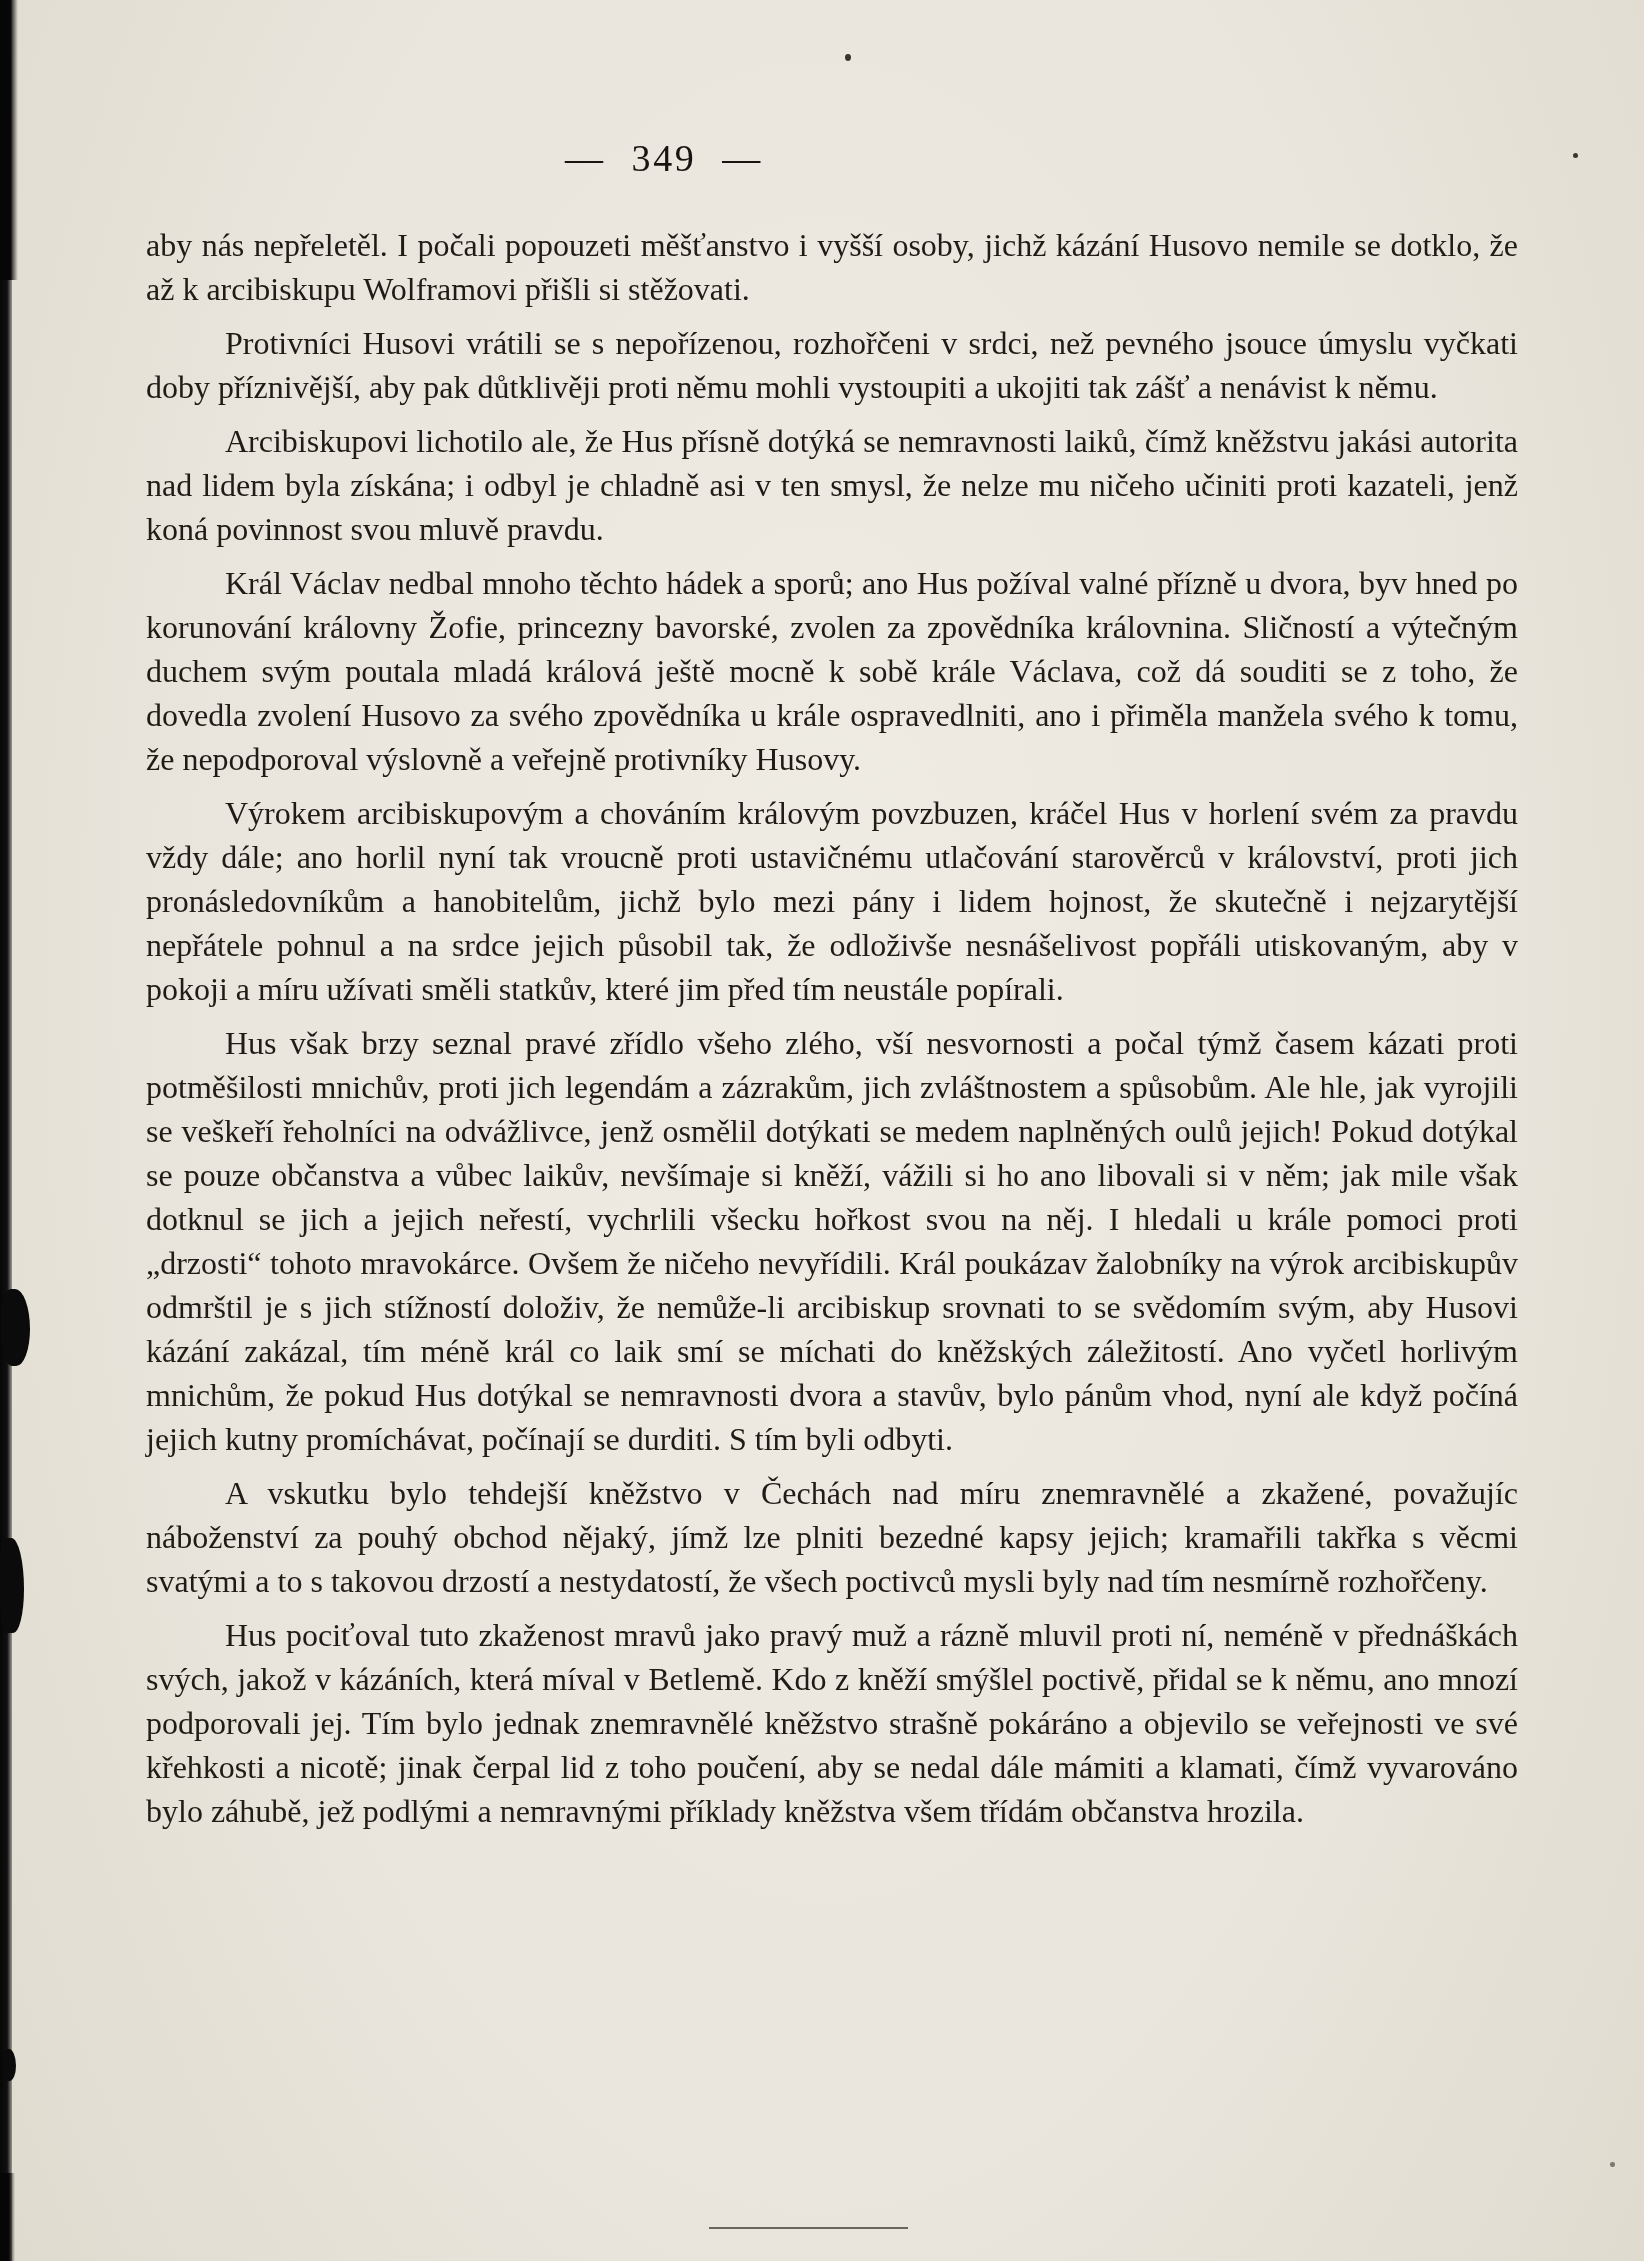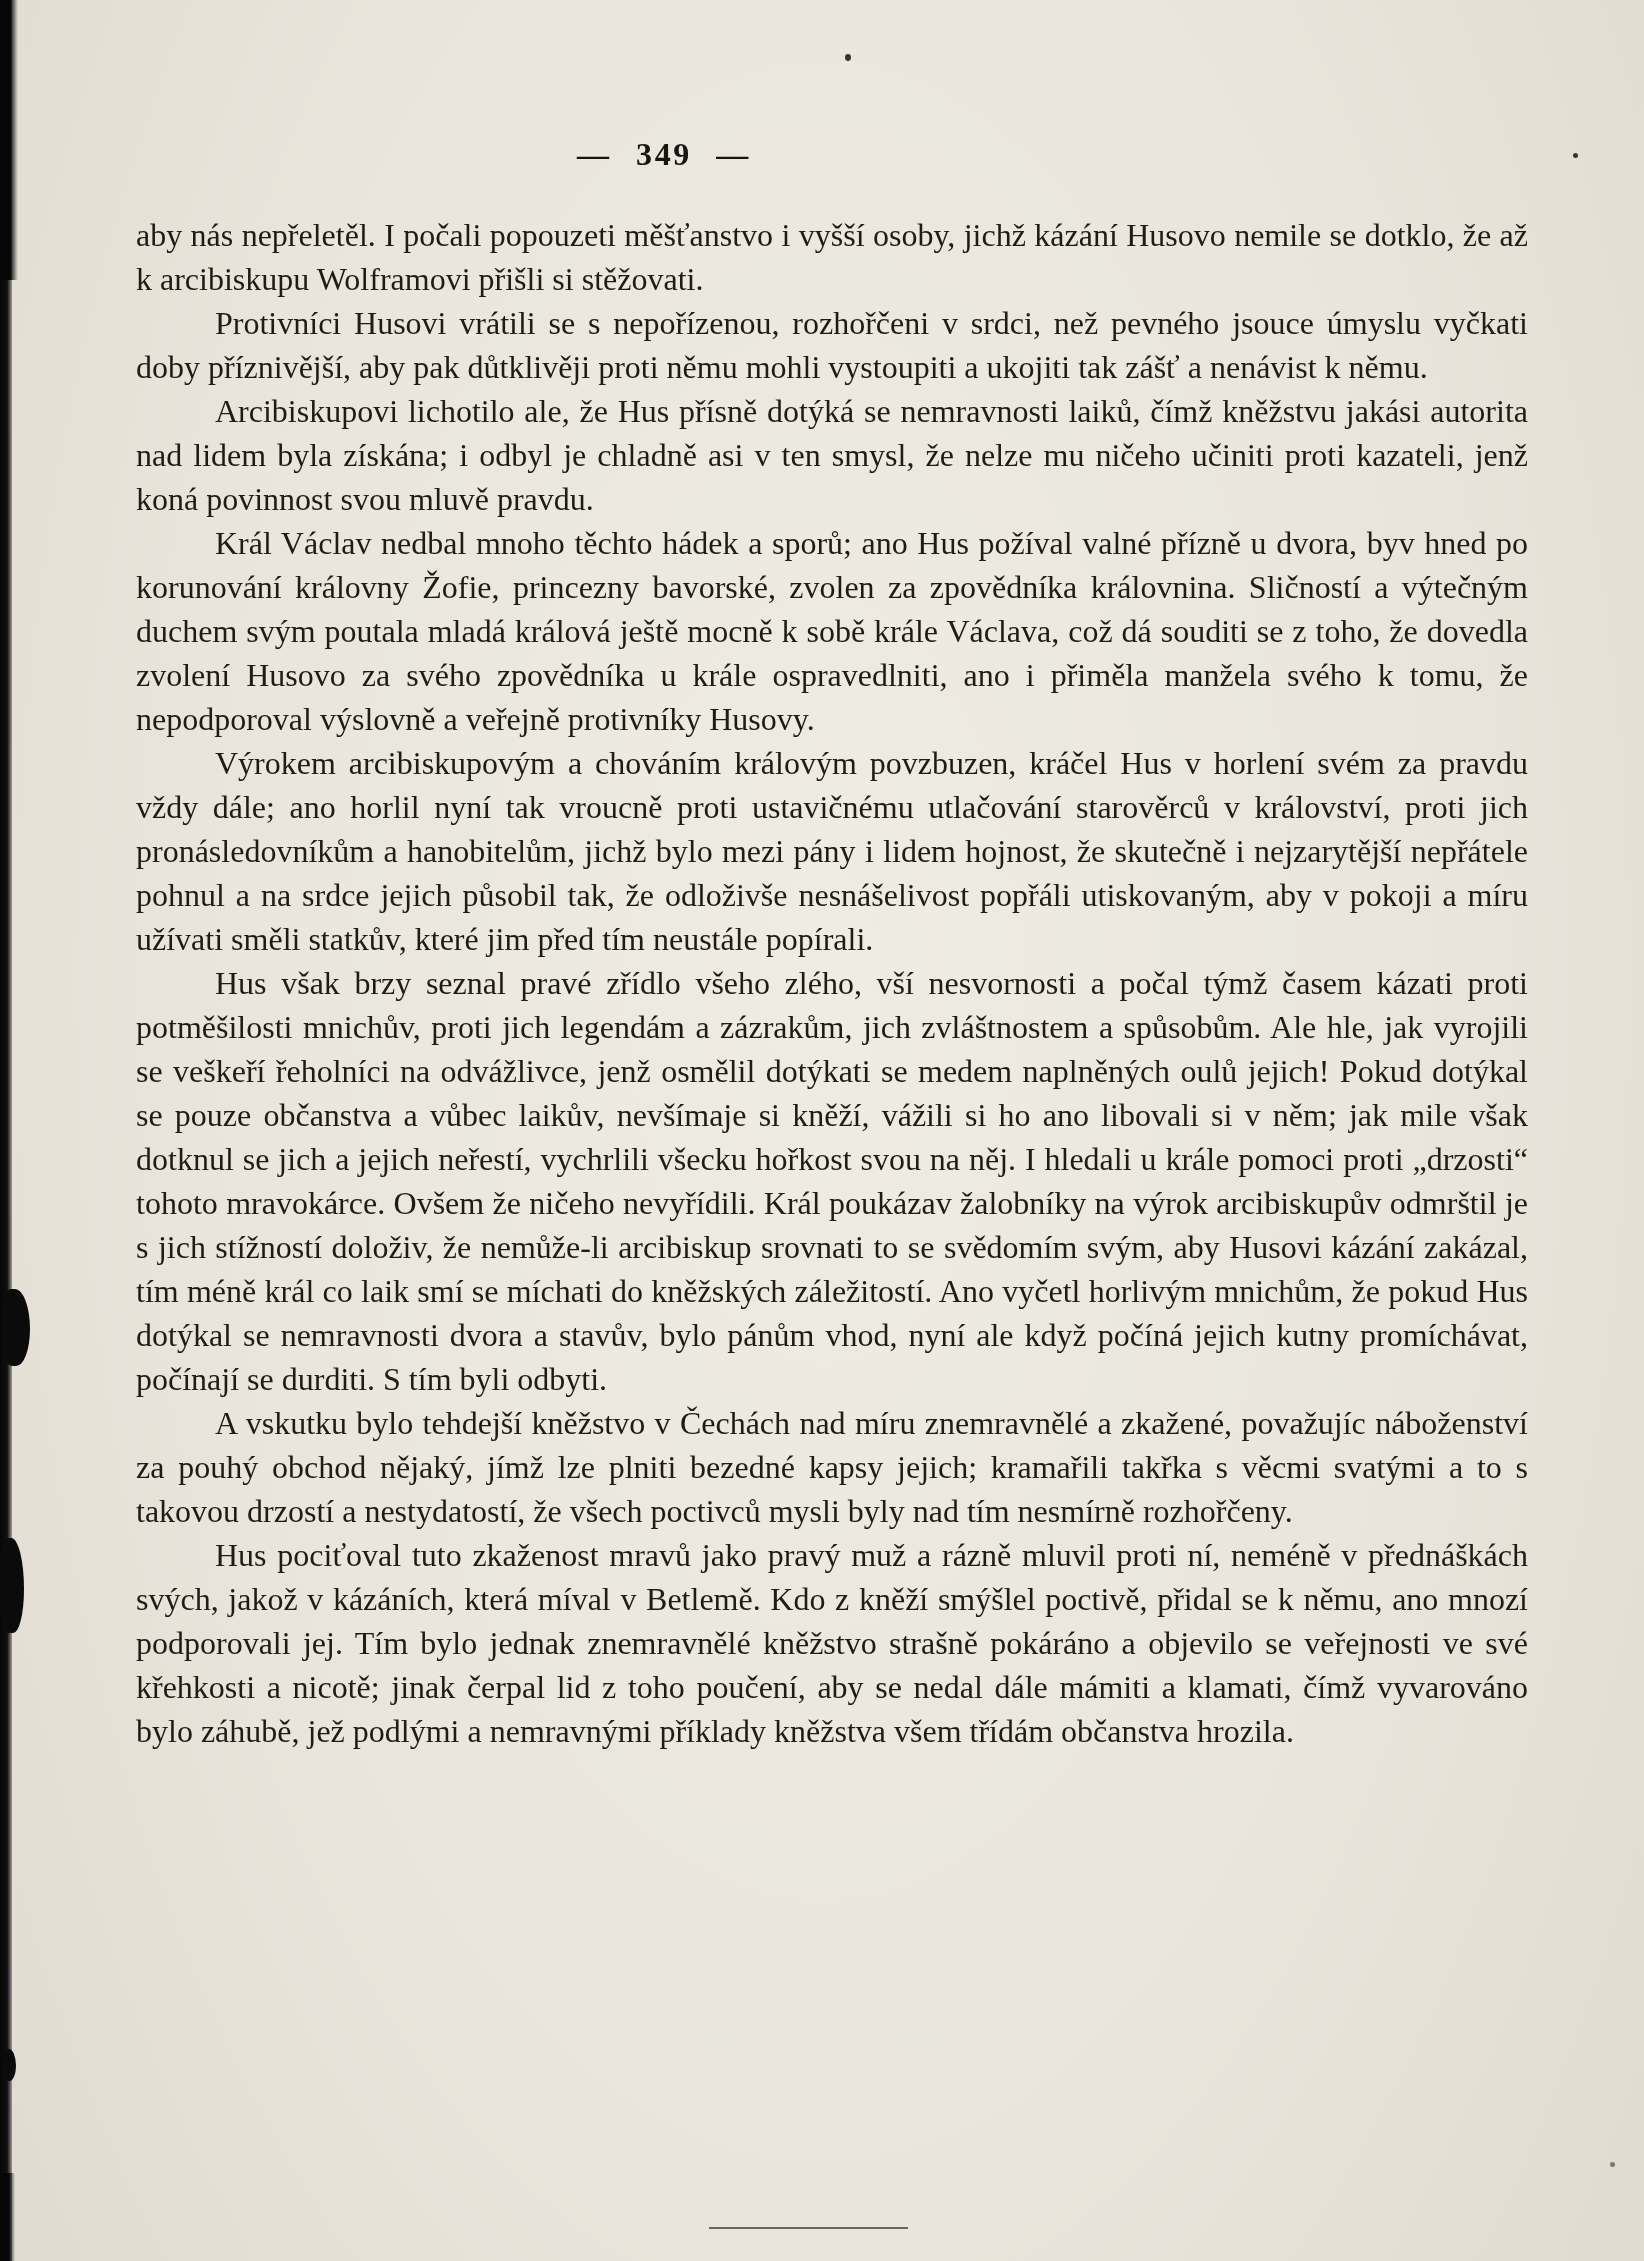--- a/index.html
+++ b/index.html
@@ -57,40 +57,40 @@
   .s1 { left: 845px; top: 54px;  width: 6.3px; height: 7.2px; }
   .s2 { left: 1573px; top: 153px;  width: 5.4px; height: 5.4px; }
   .s3 { left: 1610px; top: 2162px; width: 4.5px; height: 4.5px; opacity: .6; }
 
   .page-number {
     position: absolute;
     top: 136px;
     left: 0;
     width: 1328px;
     text-align: center;
-    font-size: 32px;
-    font-weight: bold;
+    font-size: 38px;
+    font-weight: normal;
     letter-spacing: 2.7px;
     word-spacing: 13.6px;
     color: #181410;
   }
 
   .text-block {
     position: absolute;
     left: 136px;
     top: 213px;
     width: 1392px;
     font-size: 32px;
     line-height: 44px;
     text-align: justify;
     text-justify: inter-word;
     color: #201b15;
   }
   .text-block p {
-    margin: 0;
+    margin: 10px;
     text-indent: 79px;
   }
   .text-block p.first {
     text-indent: 0;
   }
 
   .divider {
     position: absolute;
     top: 2227px;
     left: 709px;

